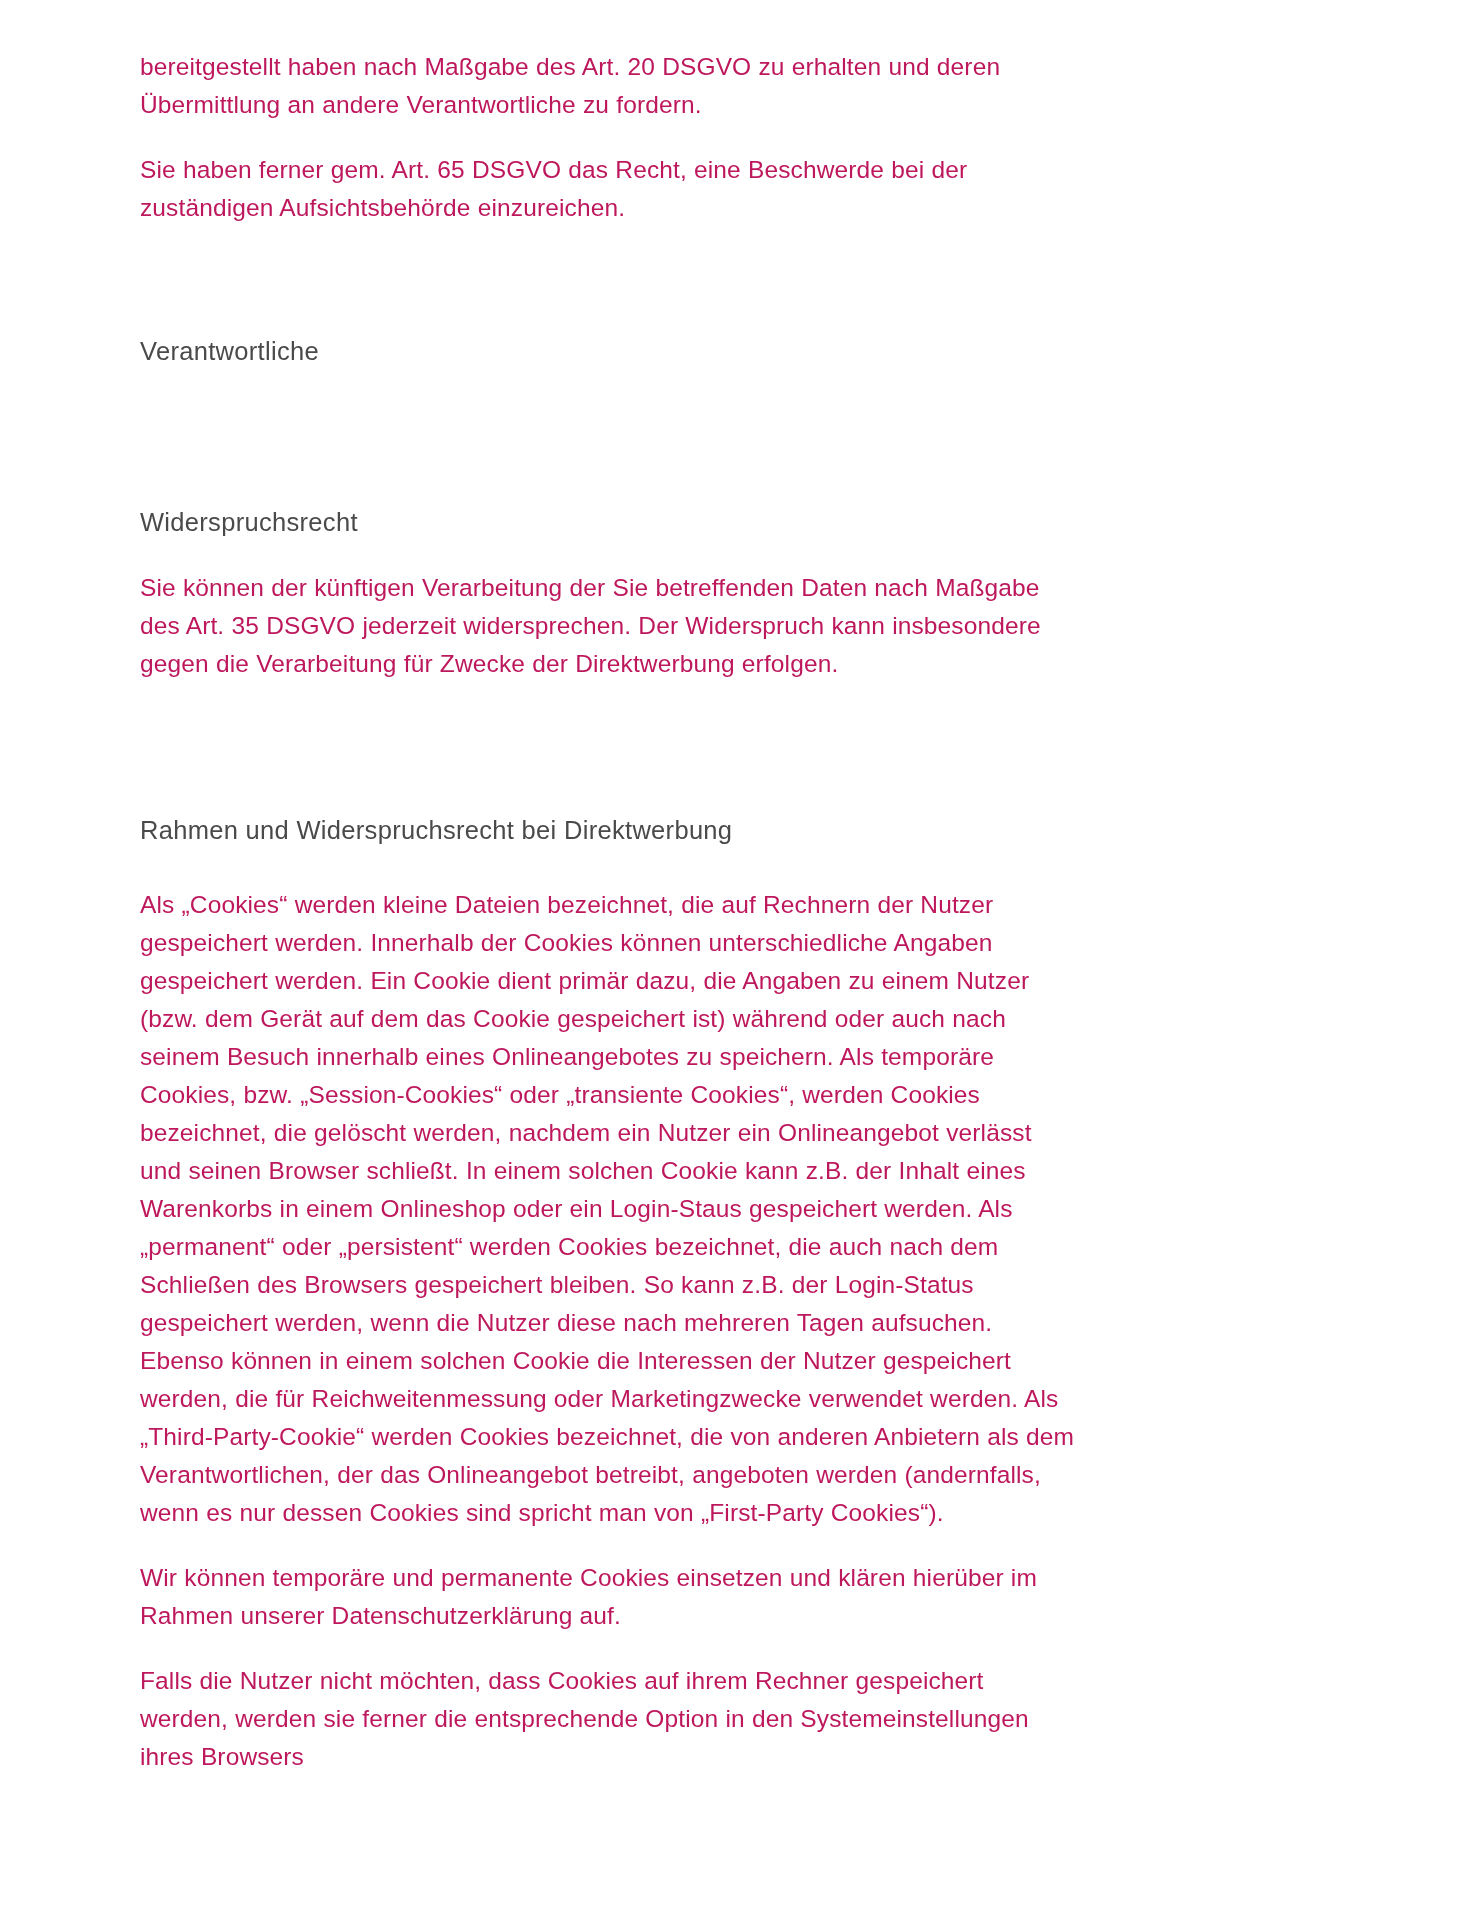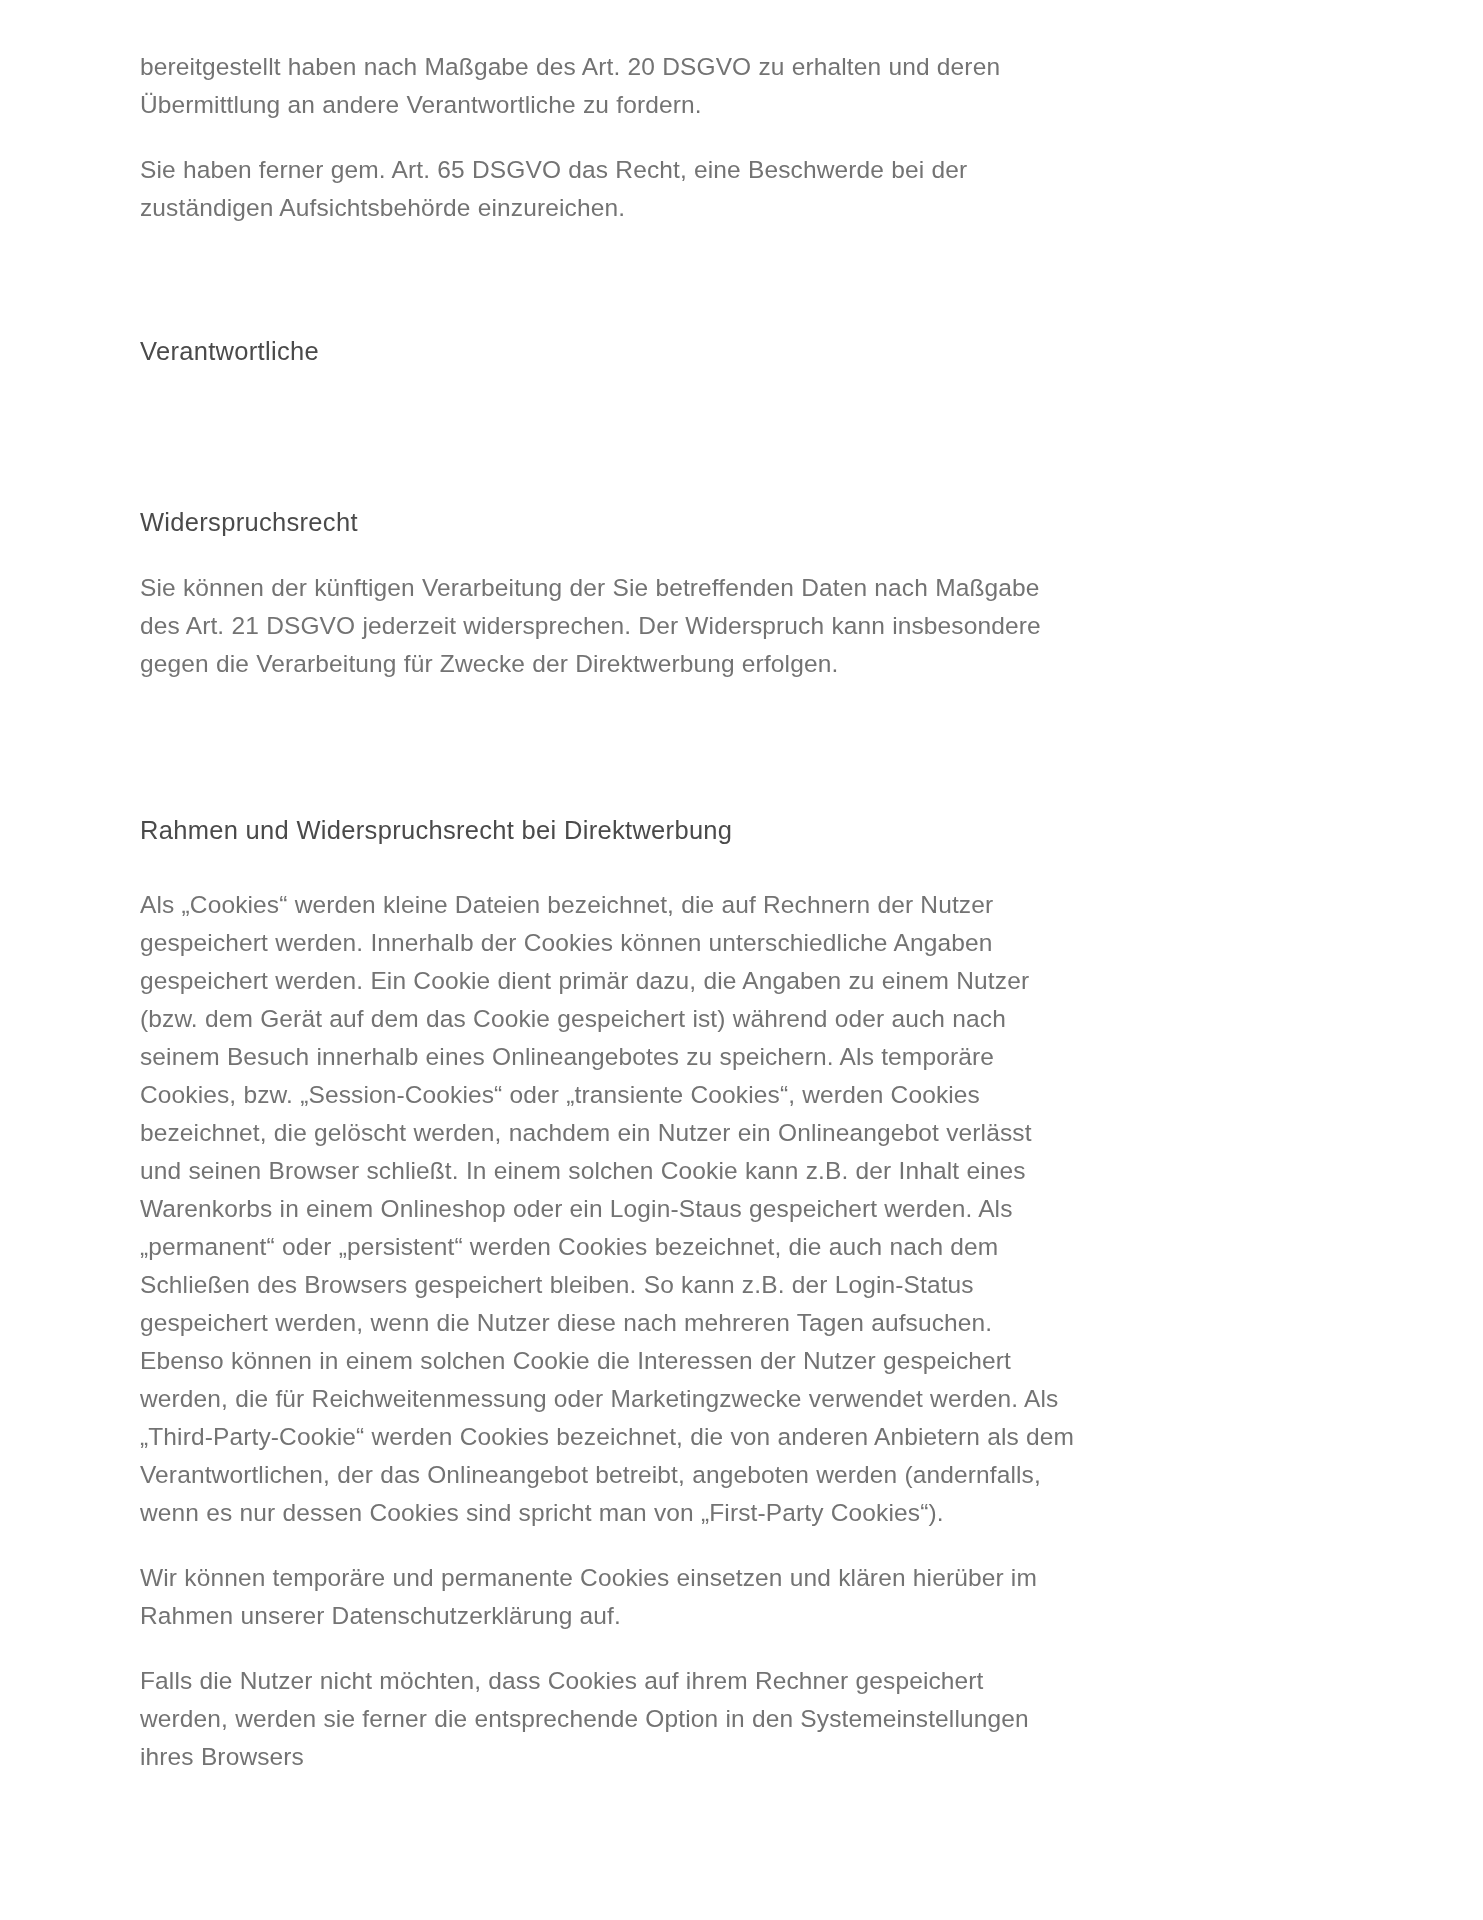--- a/index.html
+++ b/index.html
@@ -25,21 +25,21 @@
   .content {
     position: absolute;
     left: 140px;
     top: 0;
     width: 935px;
   }
   p.body-text {
     margin: 0;
     font-size: 24.5px;
     line-height: 38px;
-    color: #737373;
+    color: #be185d;
     font-weight: 400;
     letter-spacing: 0.005em;
     text-align: left;
     word-spacing: 0.01em;
   }
   h2.section-heading {
     margin: 0;
     font-size: 25.5px;
     line-height: 38px;
     color: #4a4a4a;
@@ -74,21 +74,21 @@
 
     <div class="sp-heading"></div>
 
 
     <div class="sp-xl"></div>
 
     <h2 class="section-heading">Widerspruchsrecht</h2>
 
     <div class="sp-heading"></div>
 
-    <p class="body-text">Sie können der künftigen Verarbeitung der Sie betreffenden Daten nach Maßgabe des Art. 21 DSGVO jederzeit widersprechen. Der Widerspruch kann insbesondere gegen die Verarbeitung für Zwecke der Direktwerbung erfolgen.</p>
+    <p class="body-text">Sie können der künftigen Verarbeitung der Sie betreffenden Daten nach Maßgabe des Art. 35 DSGVO jederzeit widersprechen. Der Widerspruch kann insbesondere gegen die Verarbeitung für Zwecke der Direktwerbung erfolgen.</p>
 
     <div class="sp-xxl"></div>
 
     <h2 class="section-heading">Rahmen und Widerspruchsrecht bei Direktwerbung</h2>
 
     <div class="sp-before-cookies"></div>
 
     <p class="body-text">Als „Cookies“ werden kleine Dateien bezeichnet, die auf Rechnern der Nutzer gespeichert werden. Innerhalb der Cookies können unterschiedliche Angaben gespeichert werden. Ein Cookie dient primär dazu, die Angaben zu einem Nutzer (bzw. dem Gerät auf dem das Cookie gespeichert ist) während oder auch nach seinem Besuch innerhalb eines Onlineangebotes zu speichern. Als temporäre Cookies, bzw. „Session-Cookies“ oder „transiente Cookies“, werden Cookies bezeichnet, die gelöscht werden, nachdem ein Nutzer ein Onlineangebot verlässt und seinen Browser schließt. In einem solchen Cookie kann z.B. der Inhalt eines Warenkorbs in einem Onlineshop oder ein Login-Staus gespeichert werden. Als „permanent“ oder „persistent“ werden Cookies bezeichnet, die auch nach dem Schließen des Browsers gespeichert bleiben. So kann z.B. der Login-Status gespeichert werden, wenn die Nutzer diese nach mehreren Tagen aufsuchen. Ebenso können in einem solchen Cookie die Interessen der Nutzer gespeichert werden, die für Reichweitenmessung oder Marketingzwecke verwendet werden. Als „Third-Party-Cookie“ werden Cookies bezeichnet, die von anderen Anbietern als dem Verantwortlichen, der das Onlineangebot betreibt, angeboten werden (andernfalls, wenn es nur dessen Cookies sind spricht man von „First-Party Cookies“).</p>
 
     <div class="sp-para"></div>

